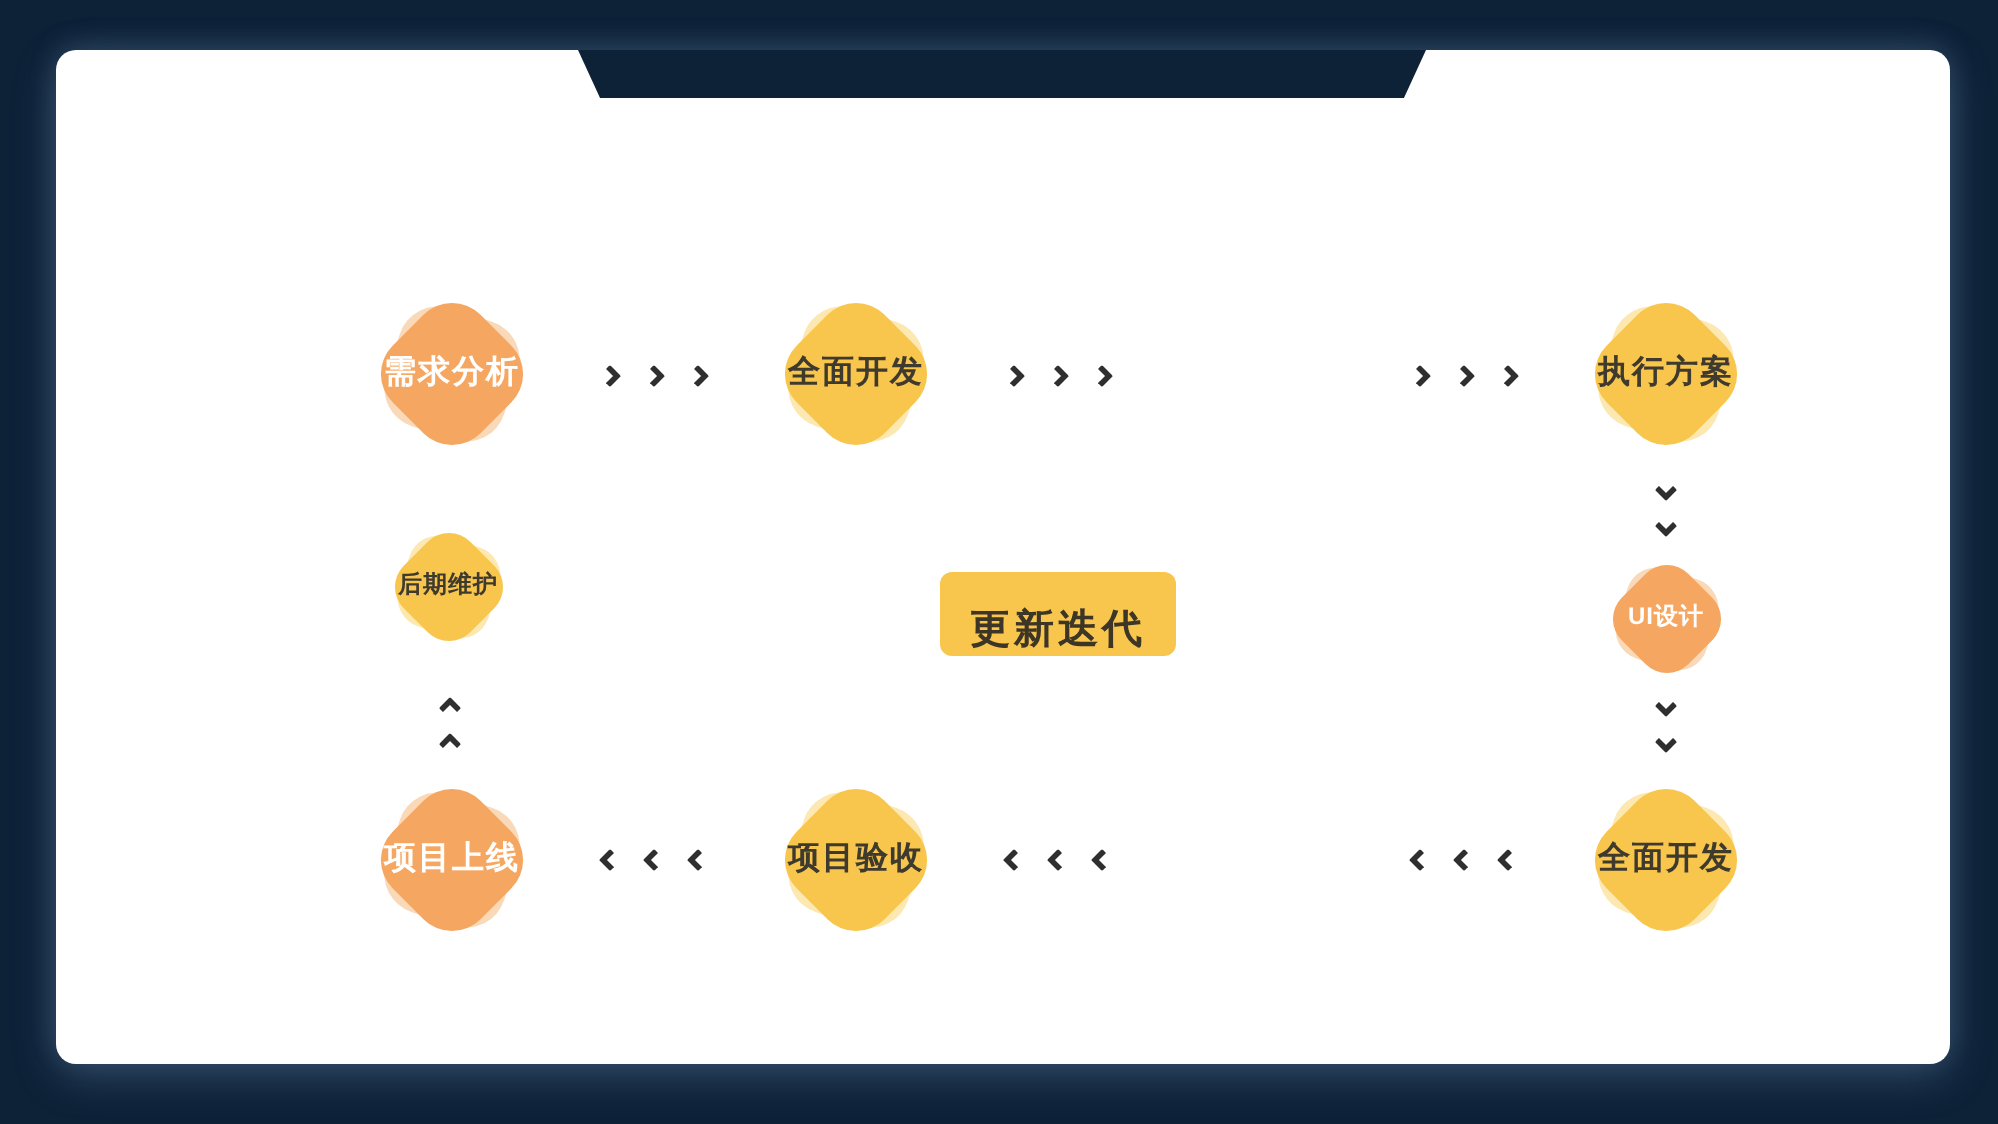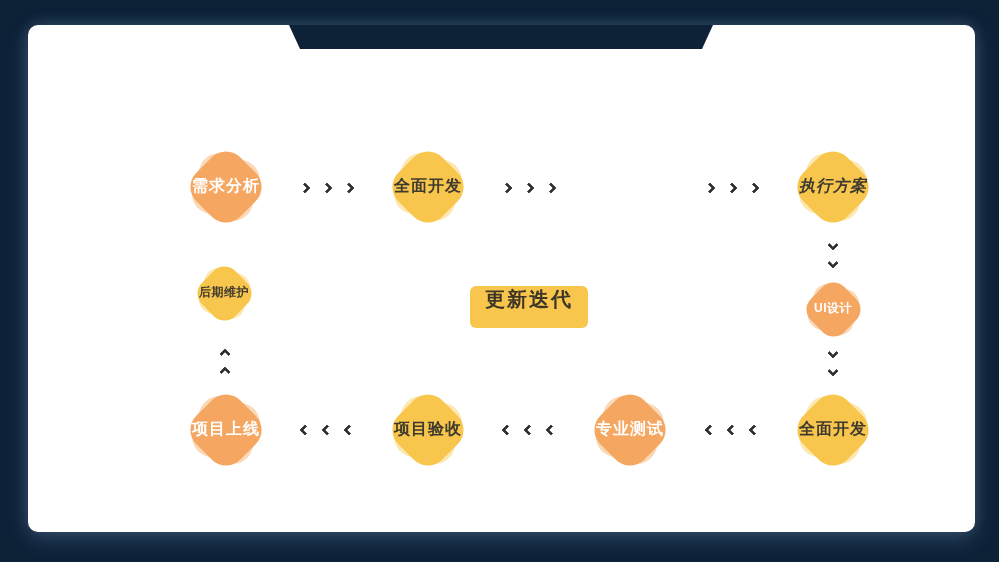--- a/index.html
+++ b/index.html
@@ -37,28 +37,28 @@
   .yellow .back{background:var(--yellow-light);}
   .yellow .front{background:var(--yellow);}
   .label{
     position:absolute;left:0;right:0;top:50%;transform:translateY(-52%);
     text-align:center;font-size:16px;font-weight:bold;letter-spacing:1px;white-space:nowrap;
   }
   .node.small .label{font-size:12px;letter-spacing:0.5px;}
   .orange .label{color:var(--light-label);}
   .yellow .label{color:var(--dark-label);}
   
-  .n1{left:198px;top:162px;} .n2{left:400px;top:162px;} .n3{left:602px;top:162px;} .n4{left:805px;top:162px;font-style:italic;}
+  .n1{left:198px;top:162px;} .n2{left:400px;top:162px;} .n3{left:602px;top:162px;} .n4{left:805px;top:162px;}
   .n5{left:805px;top:284px;} .n6{left:805px;top:405px;} .n7{left:602px;top:405px;} .n8{left:400px;top:405px;}
   .n9{left:198px;top:405px;} .n10{left:196px;top:268px;}
   
   .center-box{
     position:absolute;left:501px;top:282px;width:118px;height:42px;
     transform:translate(-50%,-50%);background:var(--yellow);border-radius:6px;
-    display:flex;align-items:flex-start;justify-content:center;
+    display:flex;align-items:flex-end;justify-content:center;
     font-size:20px;font-weight:bold;letter-spacing:2px;color:#3D3526;
   }
   
   .hgroup{position:absolute;display:flex;gap:14px;transform:translate(-50%,-50%);}
   .vgroup{position:absolute;display:flex;flex-direction:column;gap:10px;transform:translate(-50%,-50%);}
   .chev{display:inline-block;width:8px;height:8px;border-top:3px solid var(--arrow);border-right:3px solid var(--arrow);border-radius:1px;}
   .chev.right{transform:rotate(45deg);}
   .chev.left{transform:rotate(-135deg);}
   .chev.down{transform:rotate(135deg);}
   .chev.up{transform:rotate(-45deg);}
@@ -93,25 +93,20 @@
     <div class="node small orange n5">
       <span class="shape back"></span>
       <span class="shape front"></span>
       <span class="label">UI设计</span>
     </div>
 
     <div class="node big yellow n6">
       <span class="shape back"></span>
       <span class="shape front"></span>
       <span class="label">全面开发</span>
-    </div>
-    <div class="node big orange n7">
-      <span class="shape back"></span>
-      <span class="shape front"></span>
-      <span class="label">专业测试</span>
     </div>
     <div class="node big orange n9">
       <span class="shape back"></span>
       <span class="shape front"></span>
       <span class="label">项目上线</span>
     </div>
     <div class="node big yellow n8">
       <span class="shape back"></span>
       <span class="shape front"></span>
       <span class="label">项目验收</span>

